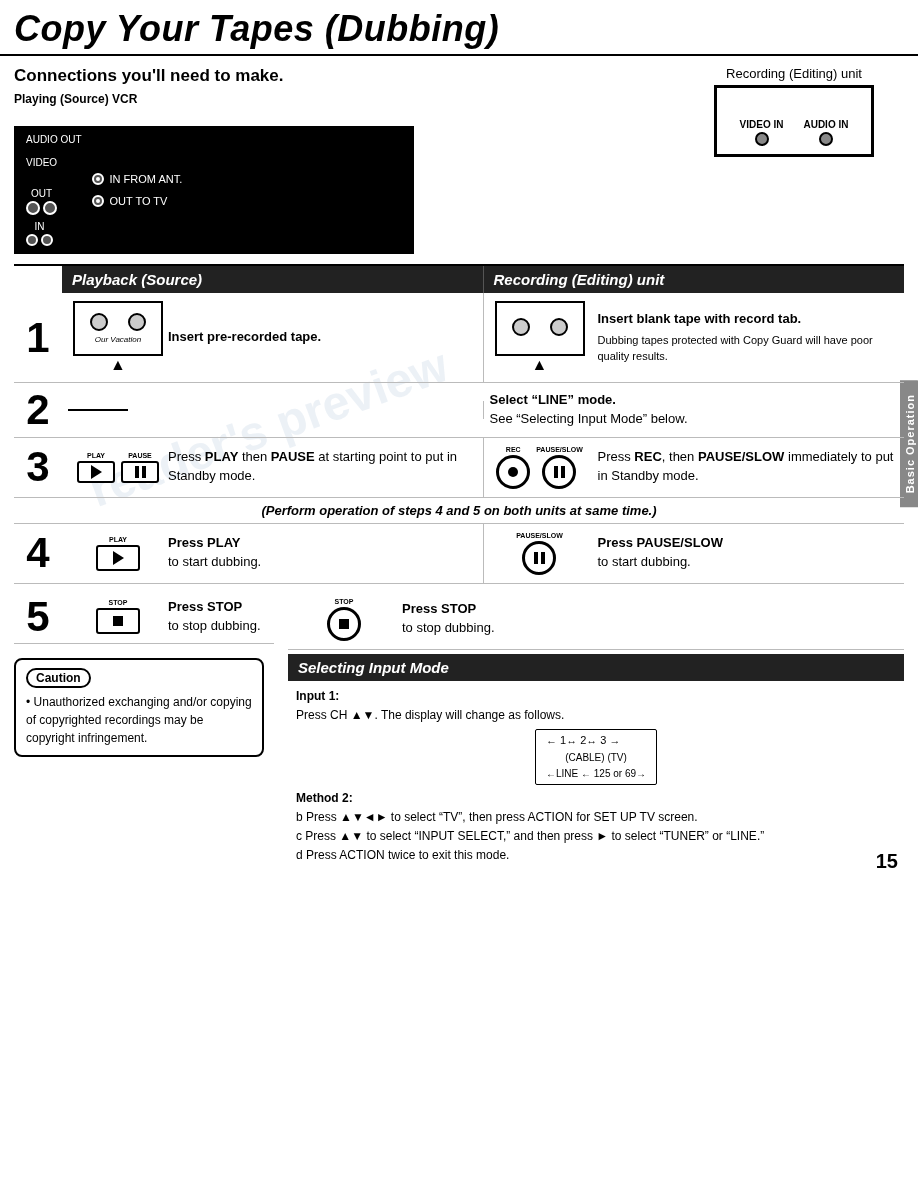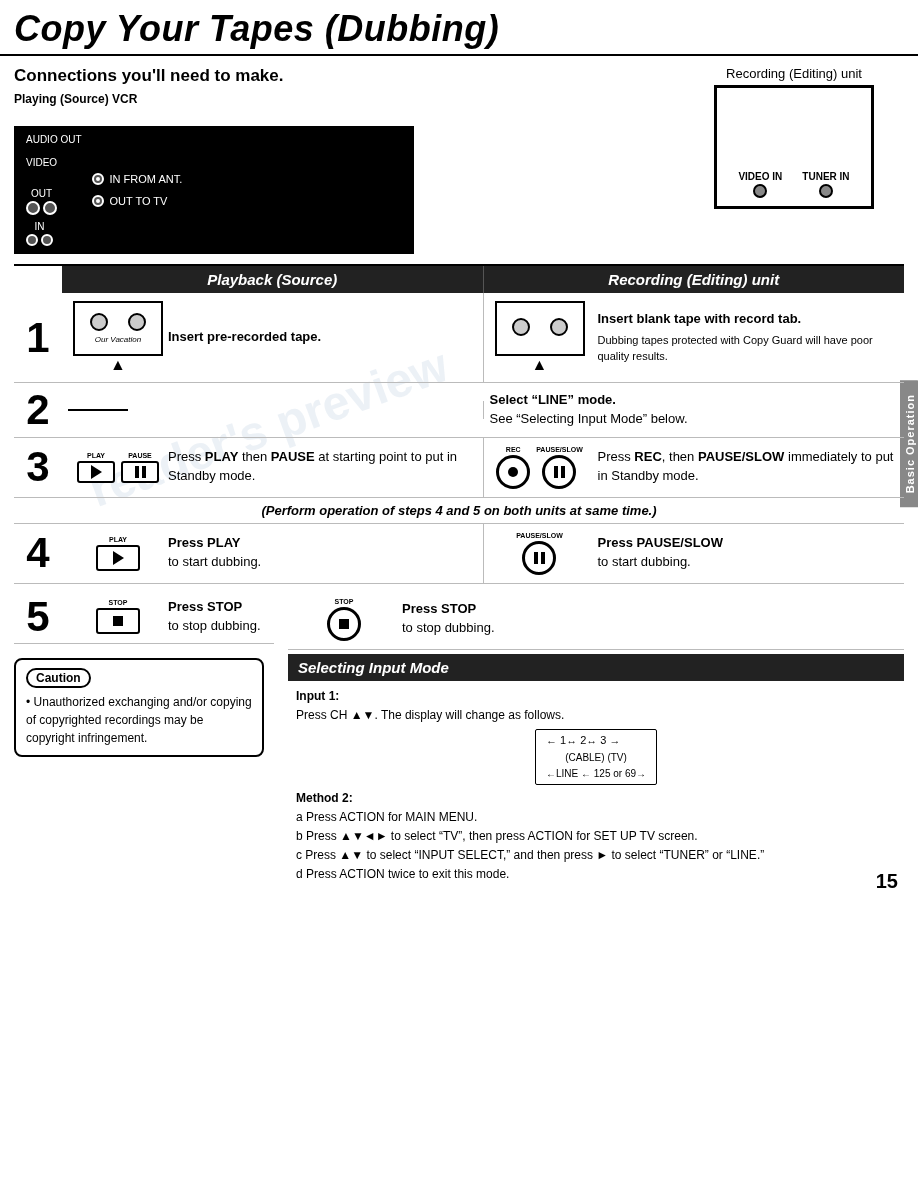--- a/index.html
+++ b/index.html
@@ -50,21 +50,21 @@
       font-weight: 900;
       margin-bottom: 6px;
     }
     .recording-unit-label {
       font-size: 13px;
       margin-bottom: 4px;
       text-align: center;
     }
     .recording-unit-box {
       width: 160px;
-      height: 124px;
+      height: 72px;
       border: 3px solid #000;
       margin: 0 auto;
       position: relative;
       background: #fff;
       display: flex;
       align-items: flex-end;
       justify-content: center;
     }
     .recording-unit-bottom {
       display: flex;
@@ -327,21 +327,20 @@
       font-size: 13px;
       line-height: 1.45;
     }
     .step-panel-text b {
       font-weight: 900;
     }
 
     .col-headers-row {
       display: flex;
       border-bottom: 0;
-      text-align: center;
     }
     .col-headers-spacer {
       width: 48px;
       min-width: 48px;
     }
     .col-header-left {
       flex: 1;
       background: #222;
       color: #fff;
       font-weight: 900;
@@ -480,21 +479,21 @@
 
       <div class="connections-right">
         <div class="recording-unit-label">Recording (Editing) unit</div>
         <div class="recording-unit-box">
           <div class="recording-unit-bottom">
             <div class="recording-unit-connector">
               <span style="font-size:10px; font-weight:700;">VIDEO IN</span>
               <div class="connector-circle"></div>
             </div>
             <div class="recording-unit-connector">
-              <span style="font-size:10px; font-weight:700;">TUNER IN</span>
+              <span style="font-size:10px; font-weight:700;">AUDIO IN</span>
               <div class="connector-circle"></div>
             </div>
           </div>
         </div>
       </div>
     </div>
 
     <div class="col-headers-row main-steps">
       <div class="col-headers-spacer"></div>
       <div class="col-header-left">Playback (Source)</div>
@@ -706,21 +705,20 @@
             <div class="channel-diagram">
               <div class="channel-box">
                 <div>← 1↔ 2↔ 3 →</div>
                 <div style="font-size:10px; text-align:center;">(CABLE)   (TV)</div>
                 <div style="font-size:10px; text-align:center;">←LINE ← 125  or  69→</div>
               </div>
             </div>
             <div style="margin-top:4px;">
               <b>Method 2:</b>
             </div>
-            <div>a  Press ACTION for MAIN MENU.</div>
             <div>b  Press ▲▼◄► to select “TV”, then press ACTION for SET UP TV screen.</div>
             <div>c  Press ▲▼ to select “INPUT SELECT,” and then press ► to select “TUNER” or “LINE.”</div>
             <div>d  Press ACTION twice to exit this mode.</div>
           </div>
         </div>
       </div>
     </div>
 
   </div>
 

